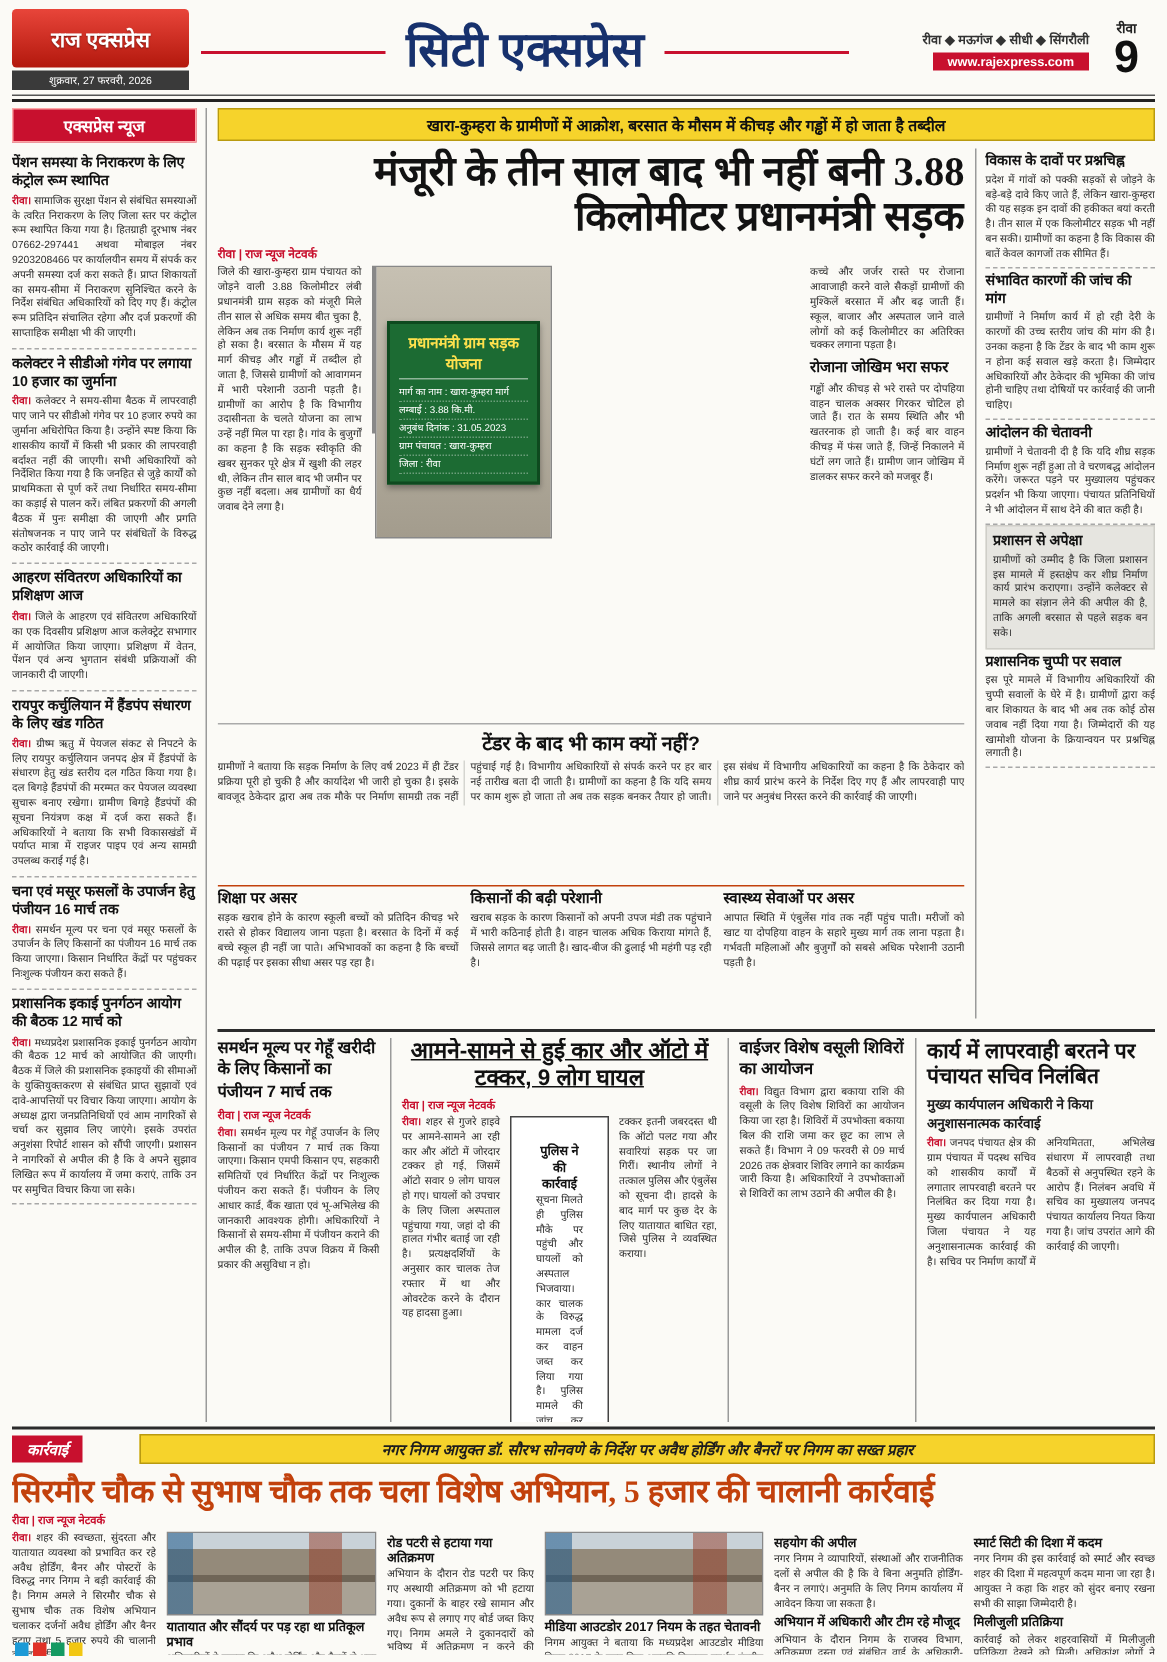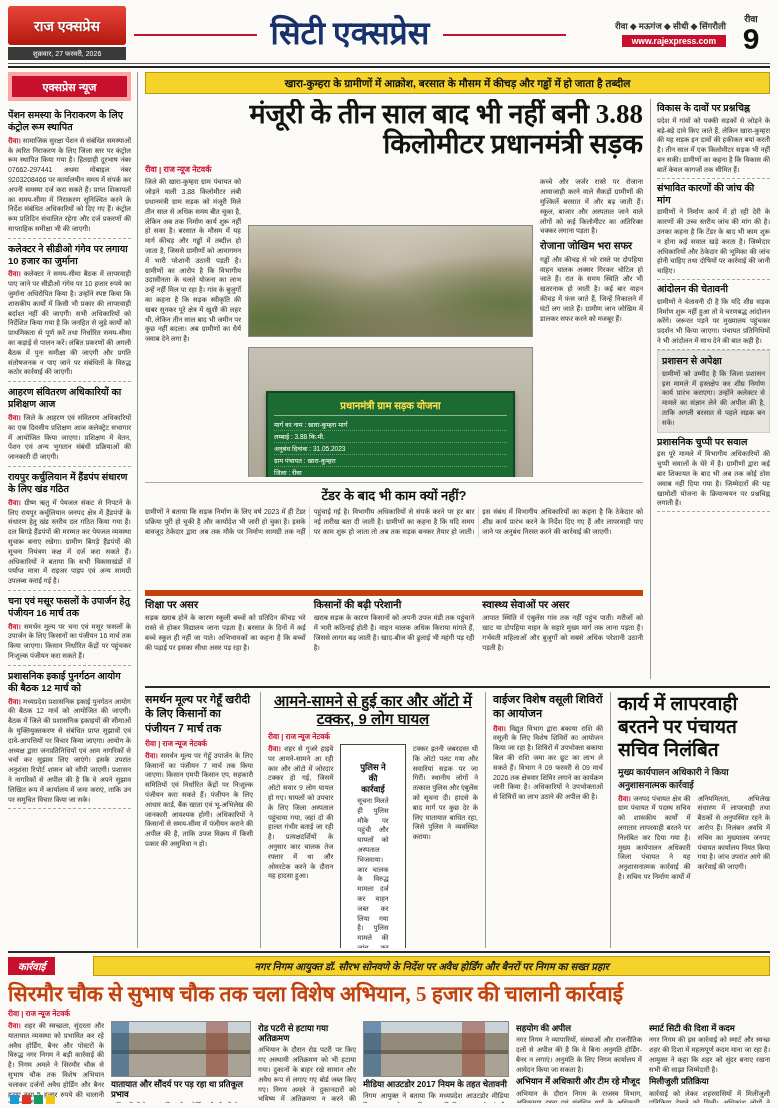--- a/index.html
+++ b/index.html
@@ -25,64 +25,64 @@
 
   
   .news-body{font-size:6.9px;line-height:1.42;text-align:justify;color:#2c2c2c;}
   .dateline{color:#c8102e;font-weight:bold;}
   .byline-sm{font-size:7.5px;font-weight:bold;color:#c8102e;margin:3px 0;}
   h2,h3,h4{color:#111;}
 
   
   .body-grid{display:grid;grid-template-columns:130px 1fr;column-gap:7px;}
   .left-col{height:876px;overflow:hidden;border-right:1px solid #9a9a9a;padding-right:6px;}
-  .xp-header{background:#c8102e;color:#fff;text-align:center;font-weight:bold;font-size:11px;padding:3px 0;border:4px solid #fca5a5;margin-bottom:4px;}
+  .xp-header{background:#c8102e;color:#fff;text-align:center;font-weight:bold;font-size:11px;padding:3px 0;border:1px solid #fca5a5;margin-bottom:4px;}
   .xp-item{border-bottom:1px dashed #a8a8a8;padding:4px 0;}
   .xp-item h3{font-size:9.5px;line-height:1.25;margin-bottom:3px;}
 
   .right-zone{display:flex;flex-direction:column;}
   .lead-article{height:612px;overflow:hidden;}
   .kicker{background:#f6d32b;border:1px solid #b99a10;color:#101010;font-weight:bold;font-size:10.5px;text-align:center;padding:3px 4px;}
   .lead-flex{display:grid;grid-template-columns:1fr 120px;column-gap:7px;margin-top:5px;height:580px;}
   .center-zone{overflow:hidden;}
   .mini-col{border-left:1px solid #9a9a9a;padding-left:6px;overflow:hidden;}
   .mini-item{border-bottom:1px dashed #a8a8a8;padding:3px 0;}
   .mini-item h3{font-size:9.5px;line-height:1.25;margin-bottom:2px;}
   .mini-item.highlight{background:#e6e5e0;padding:4px;border:1px solid #cfcec8;}
   .lead-headline{font-size:27px;line-height:1.12;text-align:right;font-weight:bold;color:#121212;font-family:"Liberation Serif",serif;}
   .lead-byline{font-size:8px;font-weight:bold;color:#c8102e;margin:4px 0 3px;}
   .lead-grid{display:grid;grid-template-columns:96px 285px 1fr;column-gap:7px;height:300px;overflow:hidden;}
-  .photo-stack{display:flex;flex-direction:column;gap:10px;margin-top:48px;}
+  .photo-stack{display:flex;flex-direction:row;gap:0;}
   .photo-road{height:112px;border:1px solid #888;background:
     radial-gradient(ellipse at 8% 85%,rgba(84,112,52,.85),transparent 42%),
     radial-gradient(ellipse at 92% 70%,rgba(84,112,52,.75),transparent 45%),
     radial-gradient(ellipse at 50% 30%,rgba(255,255,255,.25),transparent 55%),
     linear-gradient(180deg,#c9c2b2 0%,#a79b83 45%,#8a7d66 100%);}
   .sign-photo{height:182px;border:1px solid #888;background:linear-gradient(180deg,#c6c0b2,#a39c8d);display:flex;align-items:center;justify-content:center;}
   .sign-board{width:88%;background:#1c6b33;border:2px solid #0e4a1f;color:#fff;padding:5px 6px;box-shadow:0 2px 4px rgba(0,0,0,.35);}
   .sign-title{color:#ffe14d;font-weight:bold;font-size:10px;text-align:center;border-bottom:1px solid rgba(255,255,255,.5);padding-bottom:3px;margin-bottom:3px;}
   .sign-line{font-size:6.5px;line-height:1.7;border-bottom:1px dotted rgba(255,255,255,.35);}
   .sub-head{font-size:10px;line-height:1.25;margin:4px 0 2px;}
   .tender{margin-top:5px;border-top:1px solid #aaa;padding-top:3px;height:104px;overflow:hidden;}
   .tender h2{font-size:13px;text-align:center;margin-bottom:3px;}
   .cols3{columns:3;column-gap:8px;column-rule:1px solid #d5d5d0;}
-  .subs-row{display:grid;grid-template-columns:1fr 1fr 1fr;column-gap:8px;margin-top:4px;border-top:6px solid #c2410c;padding-top:3px;height:96px;overflow:hidden;}
+  .subs-row{display:grid;grid-template-columns:1fr 1fr 1fr;column-gap:8px;margin-top:4px;border-top:1px solid #c2410c;padding-top:3px;height:96px;overflow:hidden;}
   .subs-row h3{font-size:10px;margin-bottom:2px;line-height:1.2;}
 
   
   .mid-band{height:262px;overflow:hidden;border-top:2px solid #2b2b2b;margin-top:2px;padding-top:4px;display:grid;grid-template-columns:108px 218px 118px 1fr;column-gap:7px;}
   .mid-col{overflow:hidden;}
   .mid-col + .mid-col{border-left:1px solid #9a9a9a;padding-left:7px;}
   .wheat-title{font-size:11px;line-height:1.3;}
   .accident-title{font-size:15px;line-height:1.2;text-align:center;text-decoration:underline;}
   .cols3-sm{columns:3;column-gap:7px;}
   .inset-box{border:1px solid #444;padding:16px;margin:3px 0;break-inside:avoid;background:#fff;}
   .inset-box h4{font-size:8.5px;text-align:center;margin-bottom:2px;}
   .vasuli-title{font-size:11px;line-height:1.3;}
-  .suspend-title{font-size:19px;line-height:1.22;}
+  .suspend-title{font-size:14px;line-height:1.22;}
   .suspend-sub{font-size:9px;font-weight:bold;margin:3px 0;}
   .cols2{columns:2;column-gap:7px;}
 
   
   .bottom-band{height:152px;overflow:hidden;border-top:2px solid #2b2b2b;margin-top:3px;padding-top:3px;}
   .bottom-head-row{display:flex;gap:6px;align-items:center;font-style:italic;}
   .action-label{background:#c8102e;color:#fff;font-weight:bold;font-size:10px;padding:2px 10px;display:flex;align-items:center;}
   .bottom-kicker{flex:1;background:#f6d32b;border:1px solid #b99a10;font-weight:bold;font-size:10px;text-align:center;padding:2px 4px;margin-left:32px;}
   .bottom-headline{font-size:21px;font-weight:bold;font-family:"Liberation Serif",serif;margin:3px 0 1px;color:#c2410c;}
   .bottom-byline{font-size:7.5px;font-weight:bold;color:#c8102e;margin-bottom:3px;}

